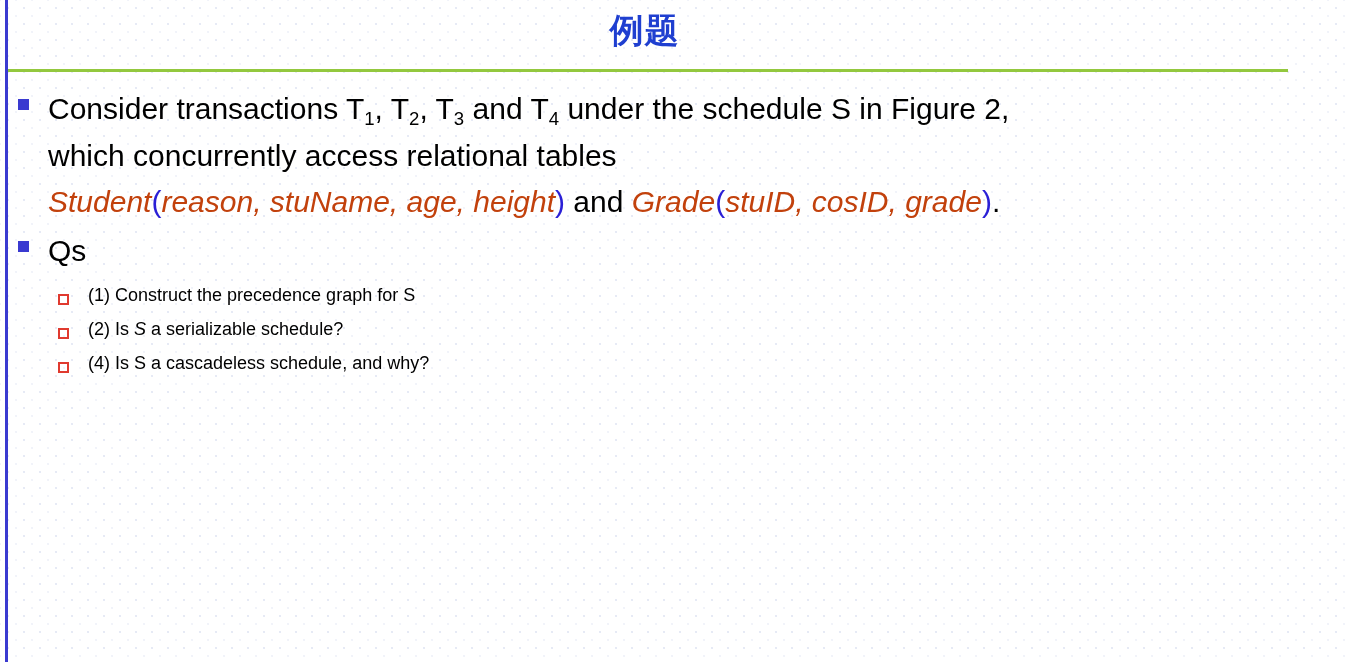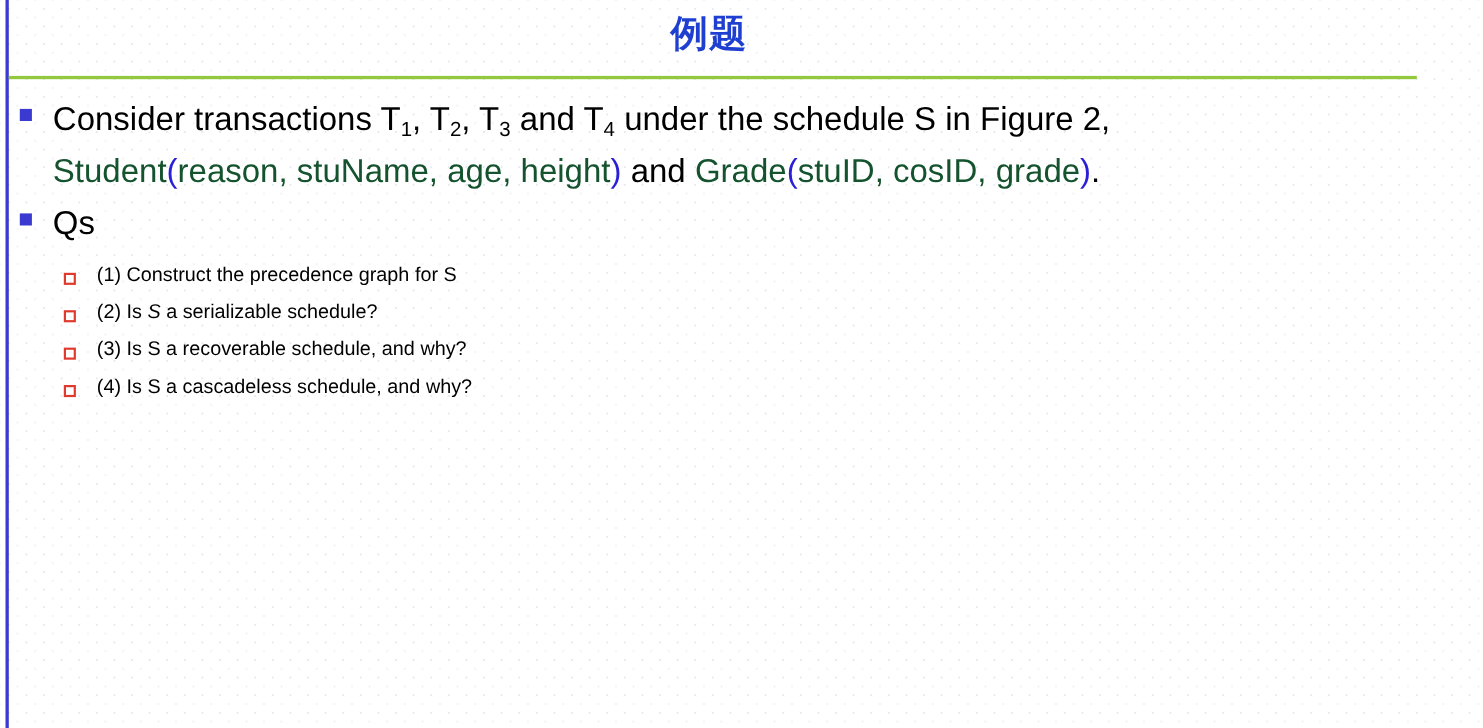--- a/index.html
+++ b/index.html
@@ -90,21 +90,22 @@
     border: 2.5px solid #e03a2f;
     box-sizing: border-box;
   }
   .noindent-sub {
     padding-left: 124px;
     font-size: 25px;
     line-height: 1.45;
     margin-top: 4px;
   }
   .tbl {
-    color: #14532d;
+    color: #c2410c;
+    font-style: italic;
   }
   .tbl-plain {
     color: #2a1fd6;
     font-style: normal;
   }
   sub {
     font-size: 0.62em;
     vertical-align: baseline;
     position: relative;
     top: 0.32em;
@@ -120,20 +121,21 @@
 <div class="title">例题</div>
 <div class="title-rule"></div>
 
 <div class="content">
 
   <div class="bullet-l1">
     <span class="marker"></span>
     <span>
       <span>Consider transactions T</span><sub>1</sub><span>, T</span><sub>2</sub><span>, T</span><sub>3</sub><span> and T</span><sub>4</sub><span> under the schedule S in Figure 2,</span>
     </span>
+    <div>which concurrently access relational tables</div>
     <div>
       <span class="tbl">Student</span><span class="tbl-plain">(</span><span class="tbl">reason, stuName, age, height</span><span class="tbl-plain">)</span><span> and </span><span class="tbl">Grade</span><span class="tbl-plain">(</span><span class="tbl">stuID, cosID, grade</span><span class="tbl-plain">)</span><span>.</span>
     </div>
   </div>
 
   <div class="bullet-l1">
     <span class="marker"></span>
     <span>Qs</span>
   </div>
 
@@ -142,21 +144,20 @@
     <span>(1) Construct the precedence graph for S</span>
   </div>
 
   <div class="bullet-l2">
     <span class="marker-sq"></span>
     <span>(2) Is </span><span class="ital">S</span><span> a serializable schedule?</span>
   </div>
 
   <div class="bullet-l2">
     <span class="marker-sq"></span>
-    <span>(3) Is S a recoverable schedule, and why?</span>
   </div>
 
   <div class="bullet-l2">
     <span class="marker-sq"></span>
     <span>(4) Is S a cascadeless schedule, and why?</span>
   </div>
 
 </div>
 
 </body></html>

